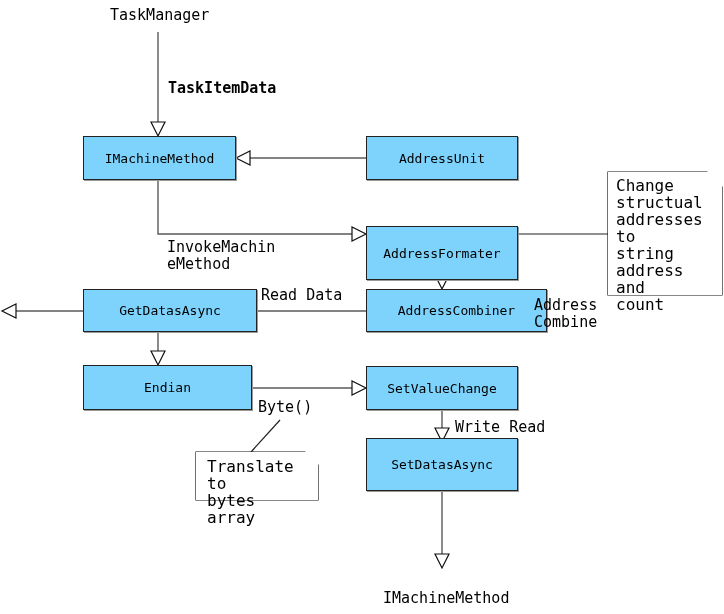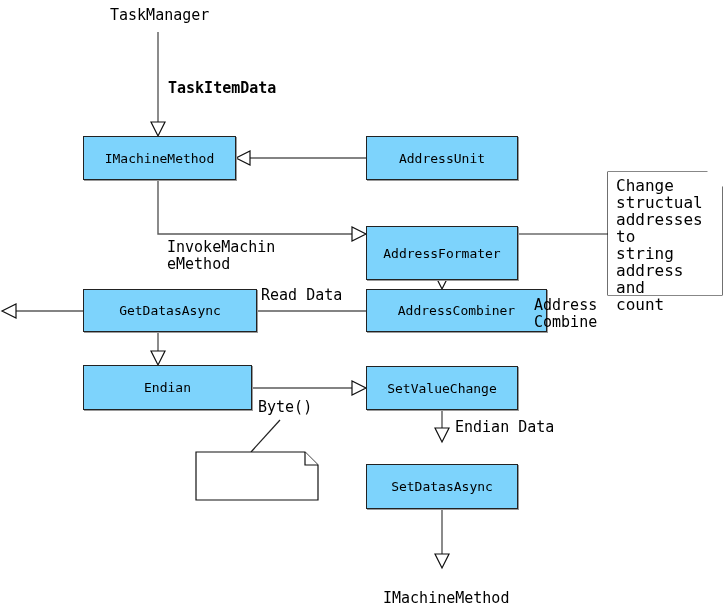--- a/index.html
+++ b/index.html
@@ -117,45 +117,49 @@
   </div>
 
   <div class="node" style="left:83px;top:365px;width:169px;height:45px;">
     <span>Endian</span>
   </div>
 
   <div class="node" style="left:366px;top:366px;width:152px;height:44px;">
     <span>SetValueChange</span>
   </div>
 
-  <div class="node" style="left:366px;top:464px;width:152px;height:45px;">
+  <div class="node" style="left:366px;top:438px;width:152px;height:53px;">
     <span>SetDatasAsync</span>
   </div>
 
   <div class="note" style="left:608px;top:172px;width:114px;height:123px;">
     <div class="notetext">Change
 structual
 addresses to
 string
 address and
 count</div>
   </div>
 
+  <div class="note" style="left:196px;top:452px;width:122px;height:48px;">
+    <div class="notetext" style="left:11px;top:6px;">Translate to
+bytes array</div>
+  </div>
 
   <div class="lbl" style="left:110px;top:7px;">TaskManager</div>
 
   <div class="lbl" style="left:168px;top:80px;font-weight:bold;">TaskItemData</div>
 
   <div class="lbl" style="left:167px;top:239px;">InvokeMachin
   eMethod</div>
 
   <div class="lbl" style="left:261px;top:287px;text-align:center;">Read Data</div>
 
   <div class="lbl" style="left:534px;top:297px;">Address
 Combine</div>
 
   <div class="lbl" style="left:258px;top:399px;">Byte()</div>
 
-  <div class="lbl" style="left:455px;top:419px;">Endian Data</div>
+  <div class="lbl" style="left:455px;top:419px;">Write Read</div>
 
   <div class="lbl" style="left:383px;top:590px;">IMachineMethod</div>
 
 </div>
 
 </body></html>

